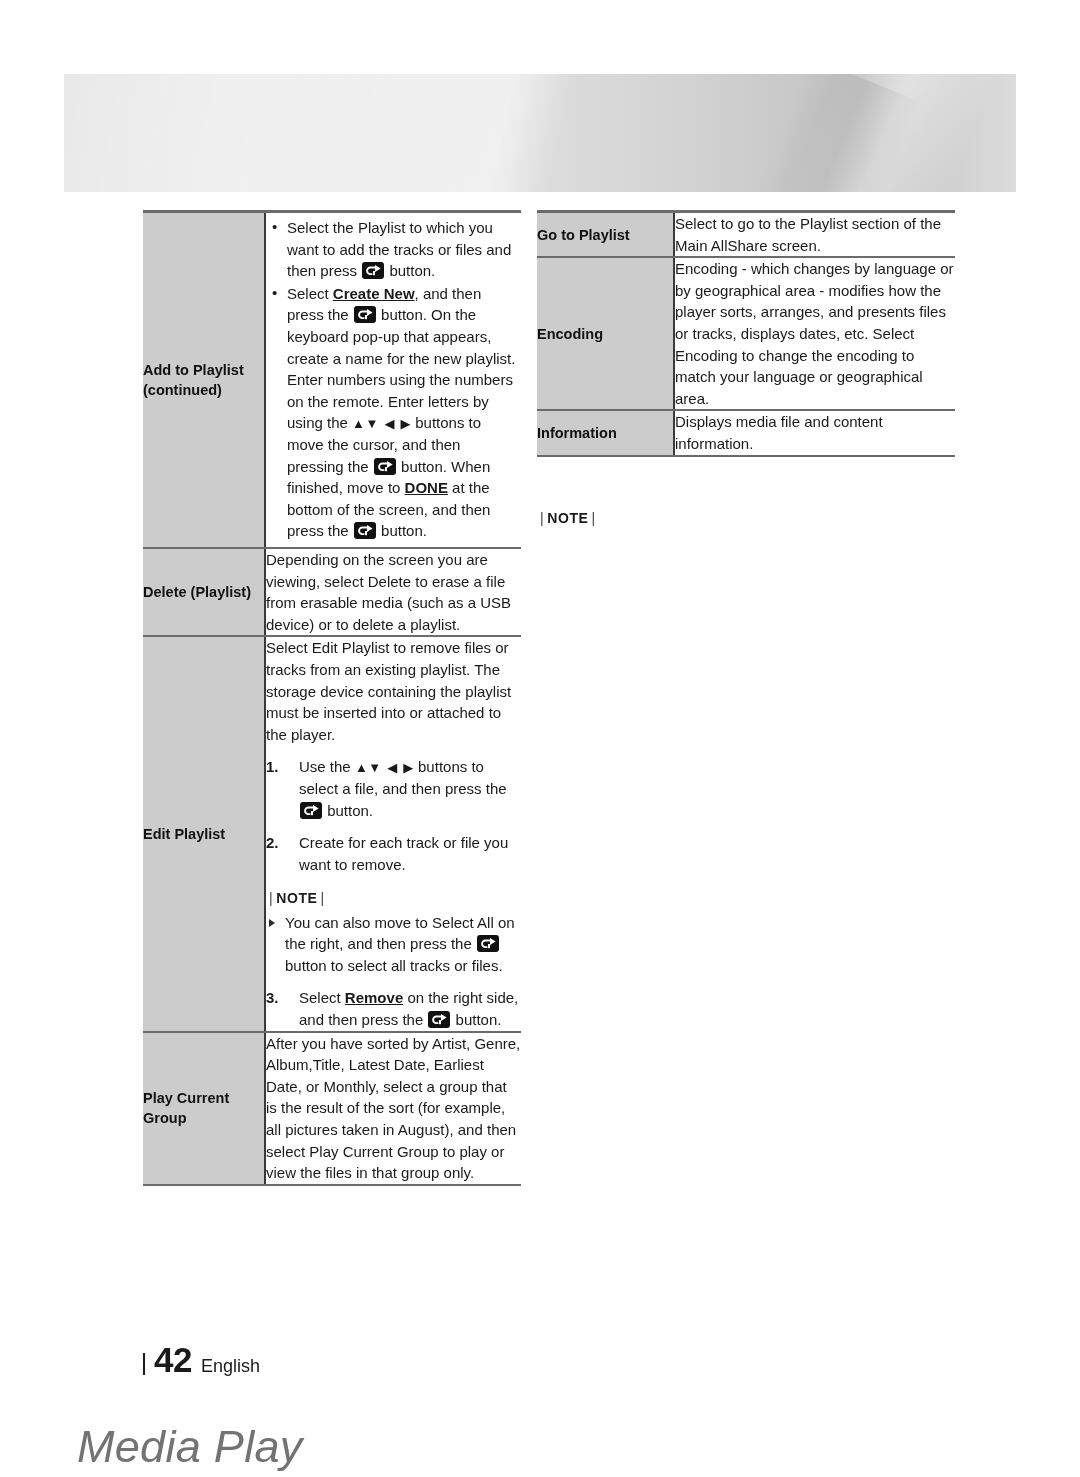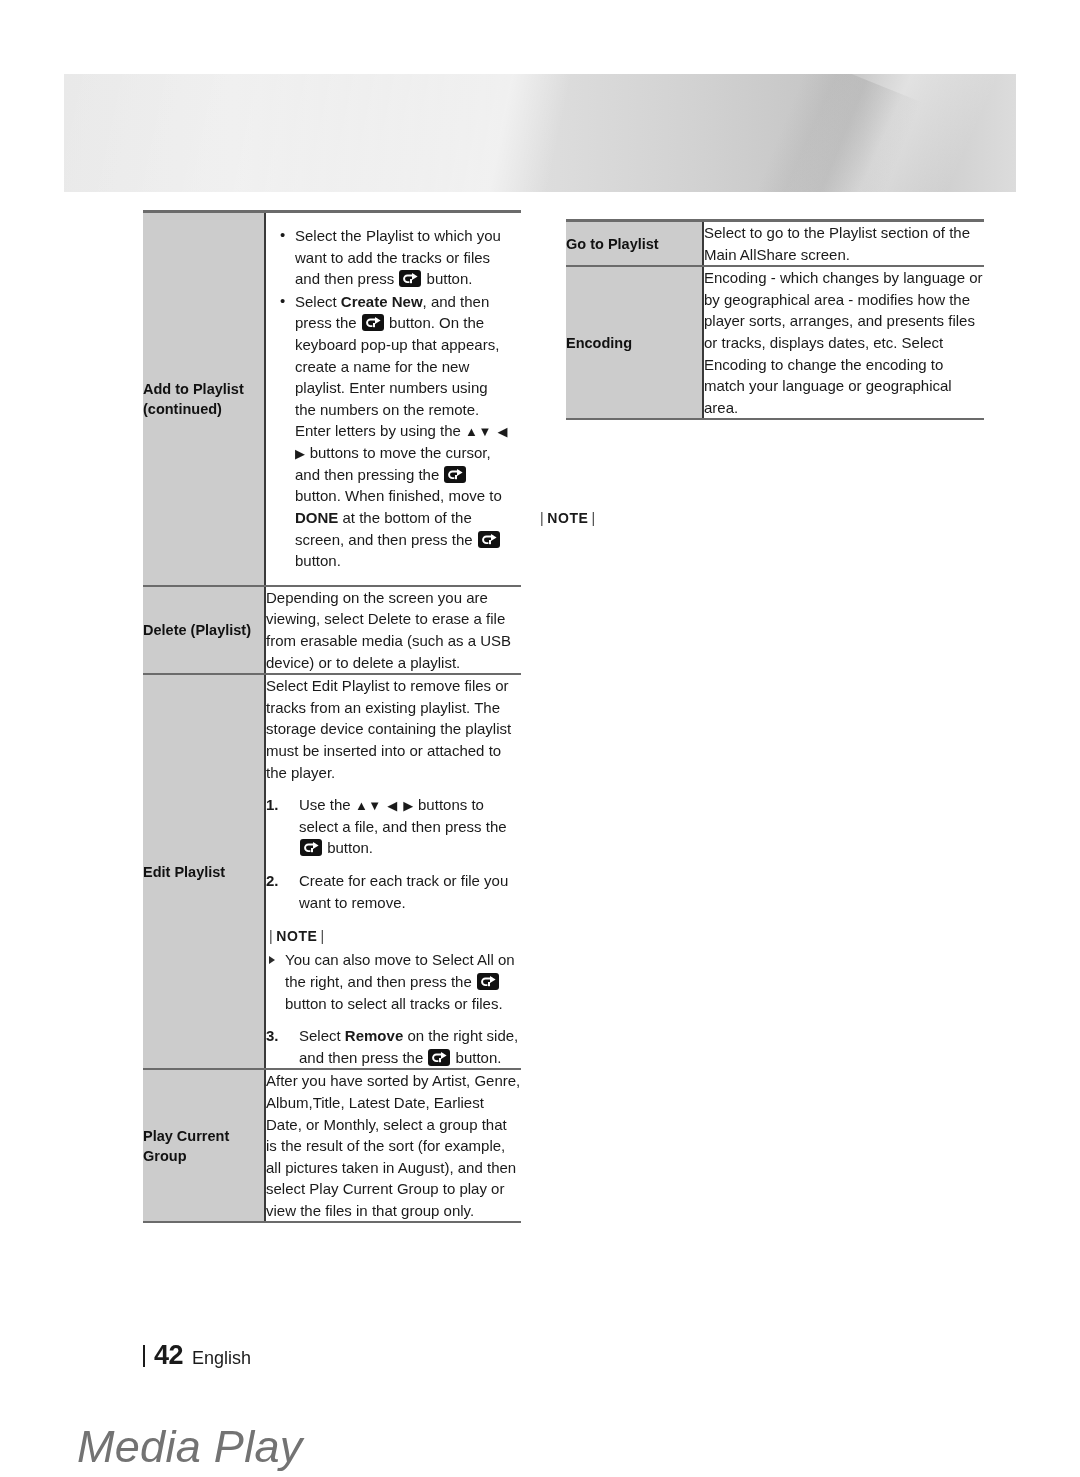--- a/index.html
+++ b/index.html
@@ -80,24 +80,23 @@
 
   
   .col-left {
     position: absolute;
     left: 143px;
     top: 210px;
     width: 378px;
   }
   .col-right {
     position: absolute;
-    left: 566px;
+    left: 537px;
     top: 210px;
     width: 418px;
-    margin-top: 9px;
   }
 
   
   table.spec {
     border-collapse: collapse;
     width: 100%;
     table-layout: fixed;
   }
   table.spec td {
     vertical-align: top;
@@ -132,21 +131,21 @@
   .col-left col.c1 { width: 122px; }
   .col-left col.c2 { width: 256px; }
   
   .col-right col.c1 { width: 137px; }
   .col-right col.c2 { width: 281px; }
 
   
   td.label.mid { vertical-align: middle; }
 
   
-  .b { font-weight: bold; }
+  .b { font-weight: bold; text-decoration: underline; }
 
   
   .ico-enter {
     display: inline-block;
     width: 22px;
     height: 17px;
     vertical-align: -3px;
     margin: 0 1px;
     position: relative;
     top: 0;
@@ -157,21 +156,21 @@
     letter-spacing: 0.5px;
     font-size: 13px;
     display: inline;
   }
   .arrows .sp { letter-spacing: 2px; }
 
   
   ul.bul {
     list-style: none;
     margin: 0;
-    padding: 12px;
+    padding: 4px;
   }
   ul.bul > li {
     position: relative;
     padding-left: 17px;
     margin: 0 0 1px 0;
   }
   ul.bul > li:before {
     content: "\2022";
     position: absolute;
     left: 2px;
@@ -245,21 +244,21 @@
   }
   .footer .tick {
     display: inline-block;
     width: 2px;
     height: 22px;
     background: #1a1a1a;
     position: relative;
     top: 3px;
   }
   .footer .pg {
-    font-size: 27px;
+    font-size: 35px;
     font-weight: bold;
     letter-spacing: -0.5px;
   }
   .footer .lang {
     font-size: 18px;
   }
 </style>
 </head>
 <body>
 
@@ -378,20 +377,24 @@
       </colgroup>
     <tbody>
       <tr class="first">
         <td class="label mid">Go to Playlist</td>
         <td class="body">Select to go to the Playlist section of the Main AllShare screen.</td>
       </tr>
       <tr>
         <td class="label mid">Encoding</td>
         <td class="body">Encoding - which changes by language or by geographical area - modifies how the player sorts, arranges, and presents files or tracks, displays dates, etc. Select Encoding to change the encoding to match your language or geographical area.</td>
       </tr>
+      <tr>
+        <td class="label mid">Information</td>
+        <td class="body">Displays media file and content information.</td>
+      </tr>
     </tbody>
   </table>
 </div>
 
 <div class="note-block">
   <div class="note-head">
     <span class="bar">|</span><span>NOTE</span><span class="bar">|</span>
   </div>
 </div>
 

